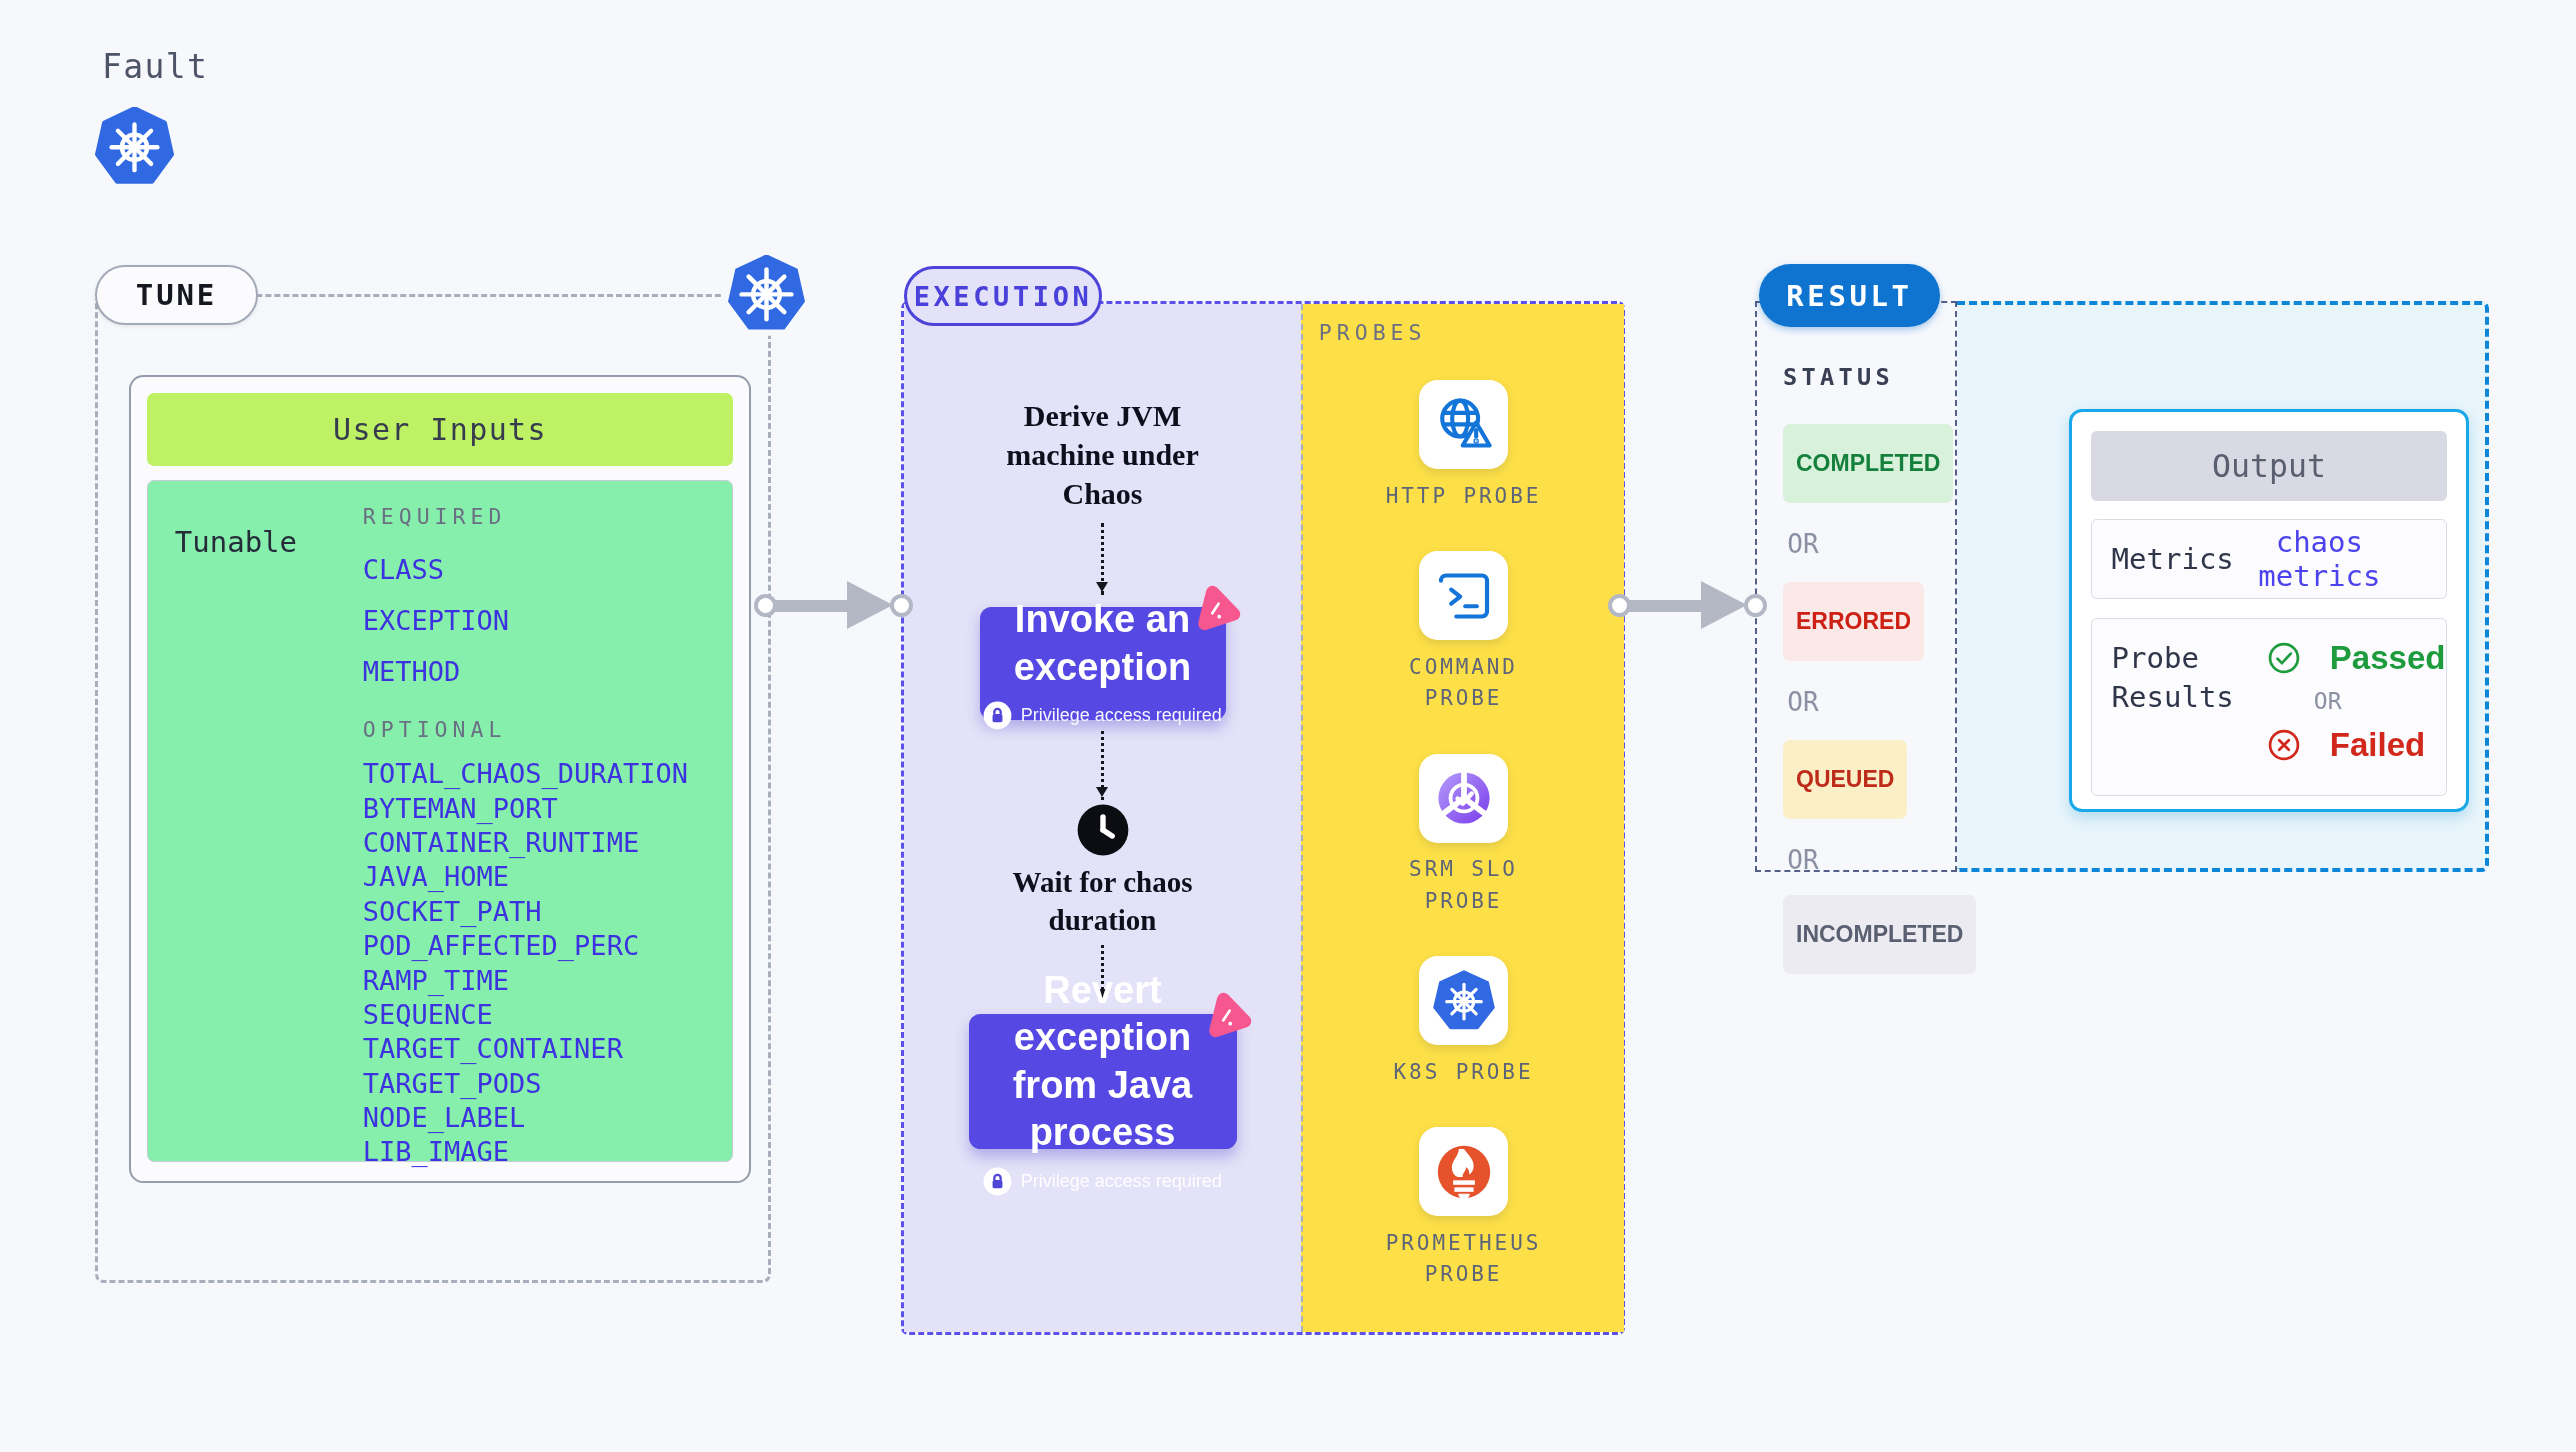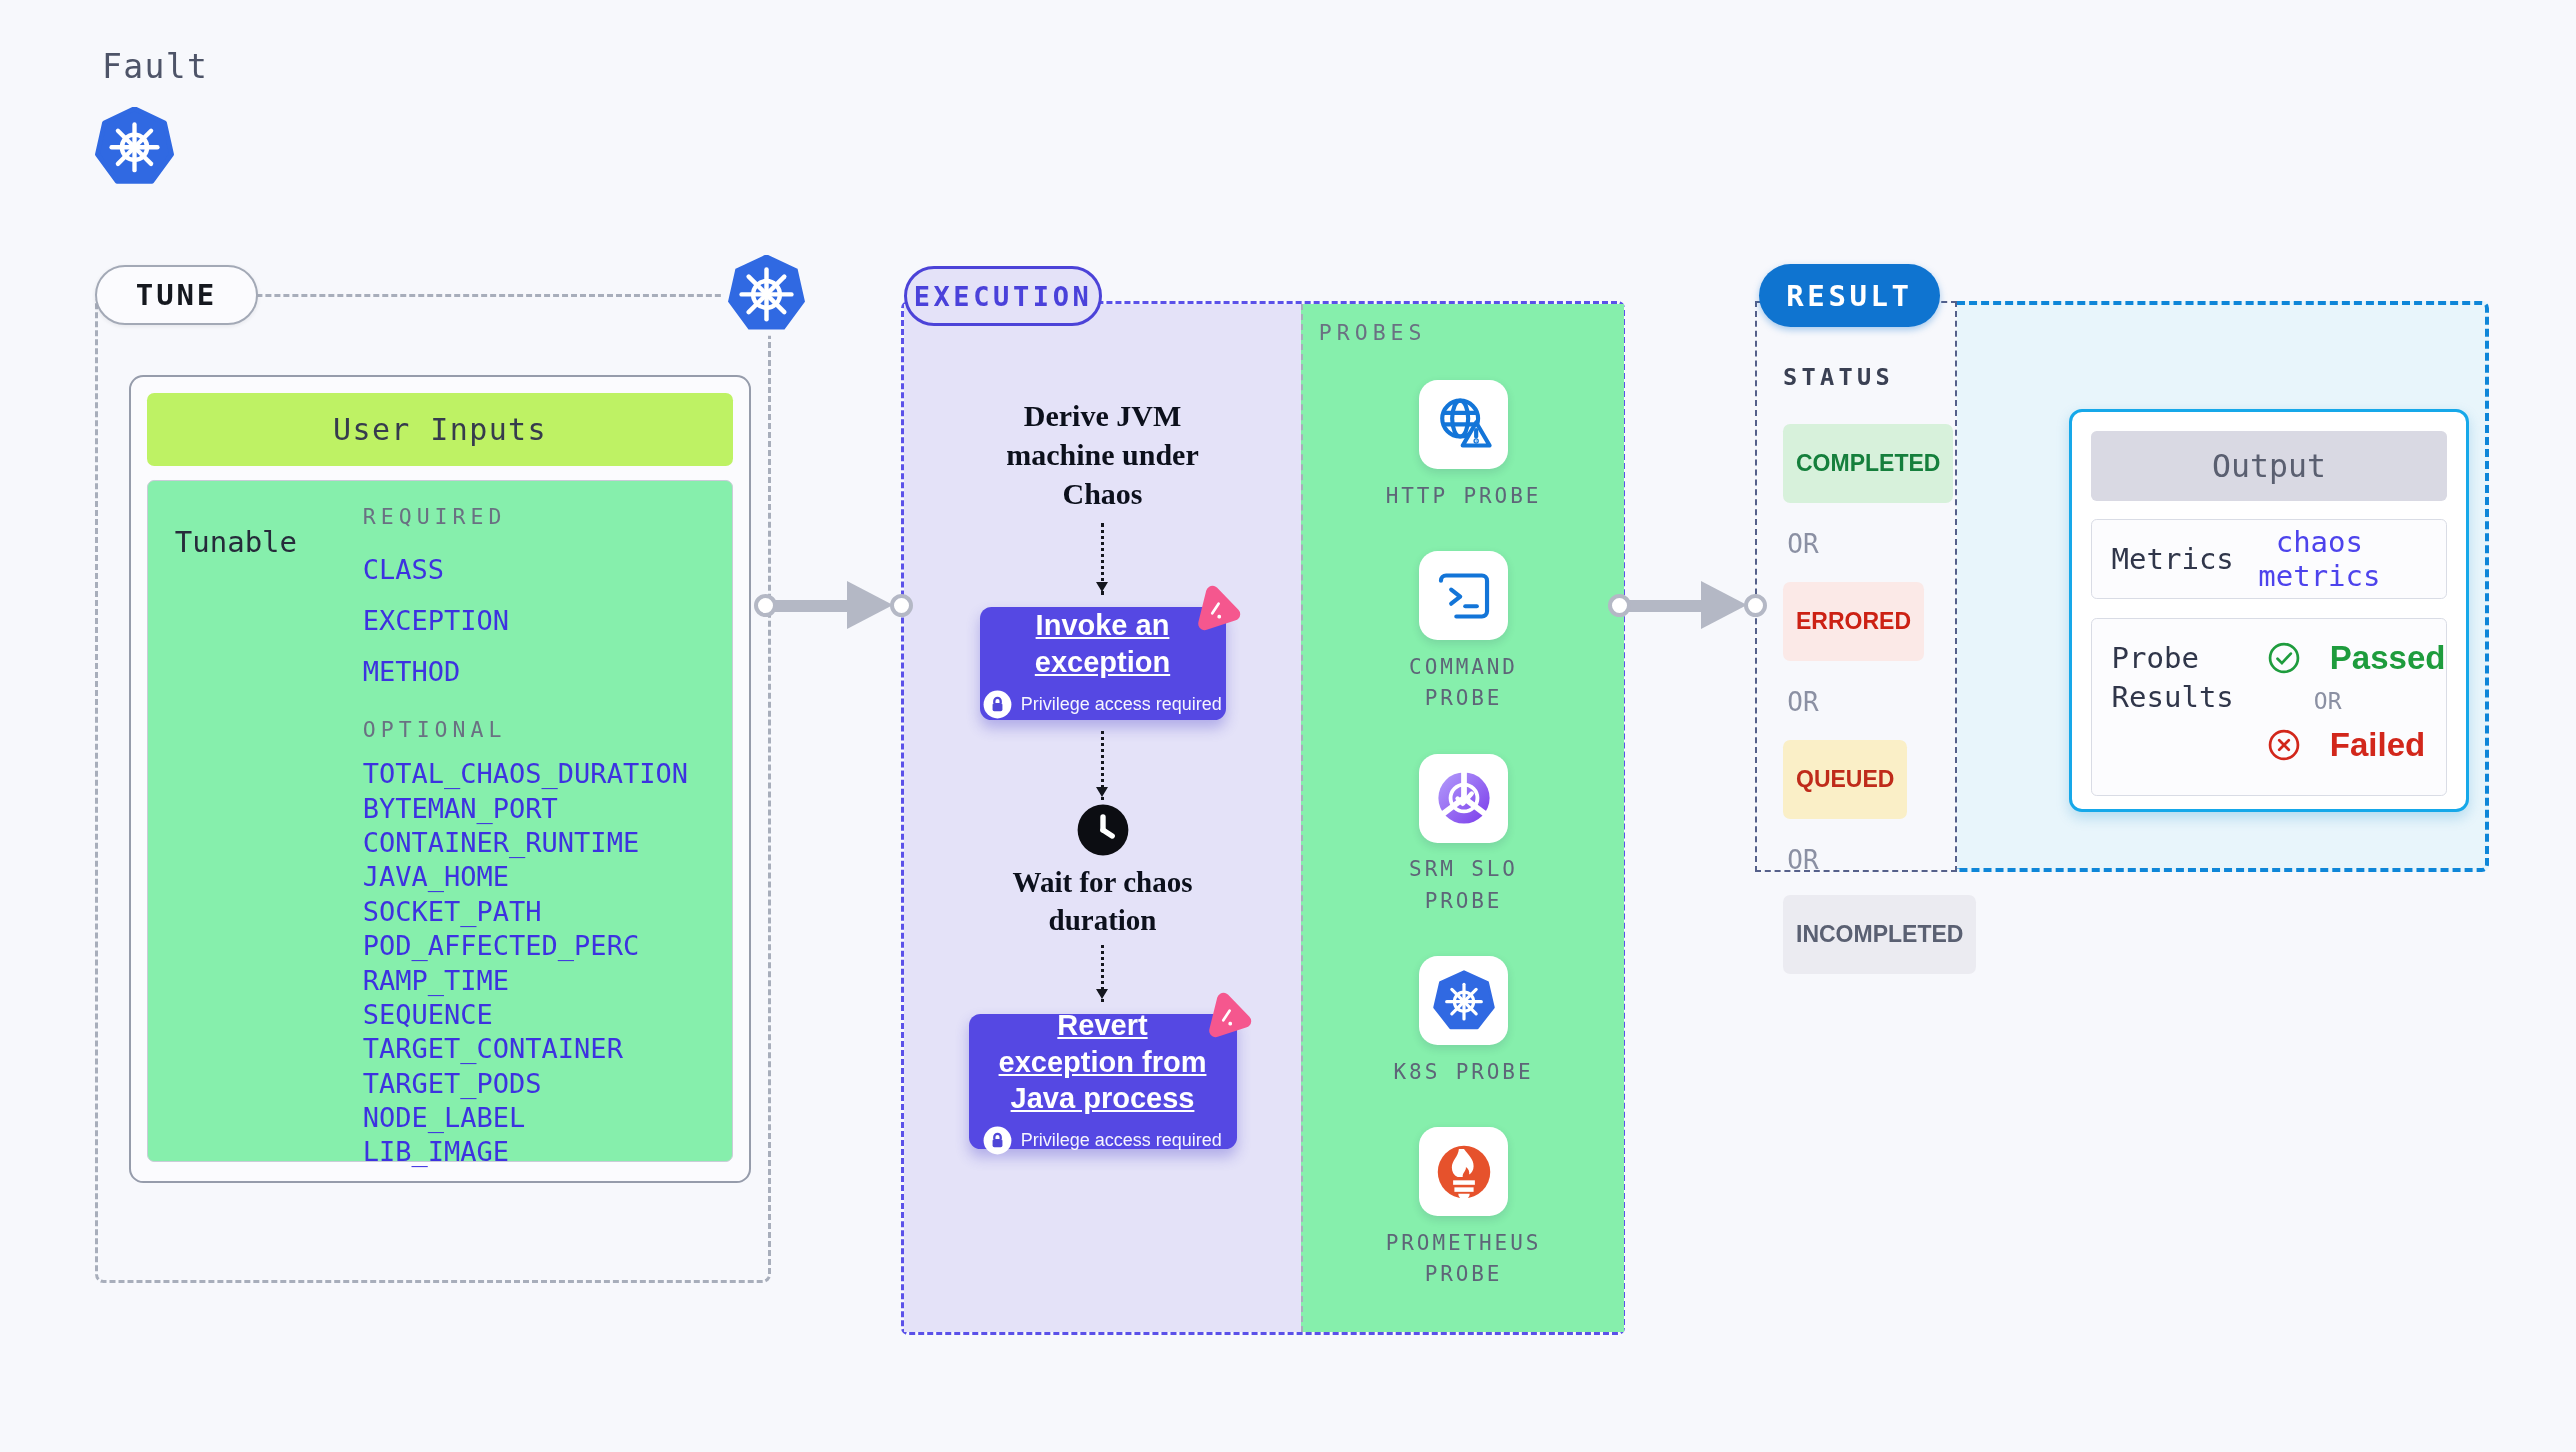--- a/index.html
+++ b/index.html
@@ -60,42 +60,42 @@
                      background:#FFFFFF; border:4.3px solid #B4B8C5; }
   .flow-arrow .dot.start { left:0; }
   .flow-arrow .dot.end { right:0; }
 
   
   .exec-box { position:absolute; left:901px; top:301px; width:724px; height:1034px;
               border:3.6px dashed #5B51E9; border-radius:7.2px; }
   .exec-flow { position:absolute; left:0; top:0; width:397px; height:100%; background:#E4E2F8;
                display:flex; flex-direction:column; align-items:center; }
   .probes-panel { position:absolute; left:397px; top:0; width:323px; height:100%;
-                  border-left:2.9px dashed #A8AEBB; background:#86efac;
+                  border-left:2.9px dashed #A8AEBB; background:#fde047;
                   display:flex; flex-direction:column; align-items:center; padding-top:76px; gap:39px; }
   .probes-label { position:absolute; left:15.8px; top:15.8px; font-family:"DejaVu Sans Mono",monospace;
                   font-size:21.5px; color:#6A7082; letter-spacing:5px; }
 
   .step-text { font-weight:700; font-size:30px; line-height:1.3; color:#0C101C; text-align:center;font-family:Liberation Serif, serif; }
   .derive-text { margin-top:92px; width:272px; }
   .wait-text { margin-top:7.2px; width:215px; font-size:29px; }
 
   .dotted-arrow { position:relative; width:0; border-left:3.6px dotted #14161E; }
   .dotted-arrow::after { content:""; position:absolute; bottom:-2.9px; left:-7.9px; width:0; height:0;
                          border:6.4px solid transparent; border-top:10px solid #14161E; }
   .da1 { height:72px; margin-top:10px; }
   .da2 { height:69px;  margin-top:11.5px; }
   .da3 { height:57px;  margin-top:5.7px; }
 
   .chaos-btn { position:relative; margin-top:11.5px; background:#5548E3; border-radius:11.5px;
                display:flex; flex-direction:column; align-items:center; justify-content:center;
                box-shadow:0 7.2px 14.3px rgba(60,50,200,.30); }
   .btn-invoke { width:246px; height:113px; }
   .btn-revert { width:268px; height:135px; }
-  .chaos-btn .btn-title { color:#fff; font-weight:700; font-size:29px; line-height:1.25; text-align:center;text-decoration:underline; }
+  .chaos-btn .btn-title { color:#fff; font-weight:700; font-size:38px; line-height:1.25; text-align:center; }
   .priv-row { display:flex; align-items:center; gap:8.6px; margin-top:10px; }
   .priv-row .lock-wrap { width:29px; height:29px; }
   .priv-row .priv-text { color:rgba(255,255,255,.95); font-size:18px; }
   .chaos-badge { position:absolute; top:-24px; right:-18.6px; width:54px; height:54px; }
 
   .clock-wrap { margin-top:2.9px; width:54px; height:54px; }
 
   .probe { display:flex; flex-direction:column; align-items:center; }
   .probe-card { width:89px; height:89px; background:#FFFFFF; border-radius:18.6px;
                 box-shadow:0 3.6px 8.6px rgba(25,35,70,.12); display:flex; align-items:center; justify-content:center; }

